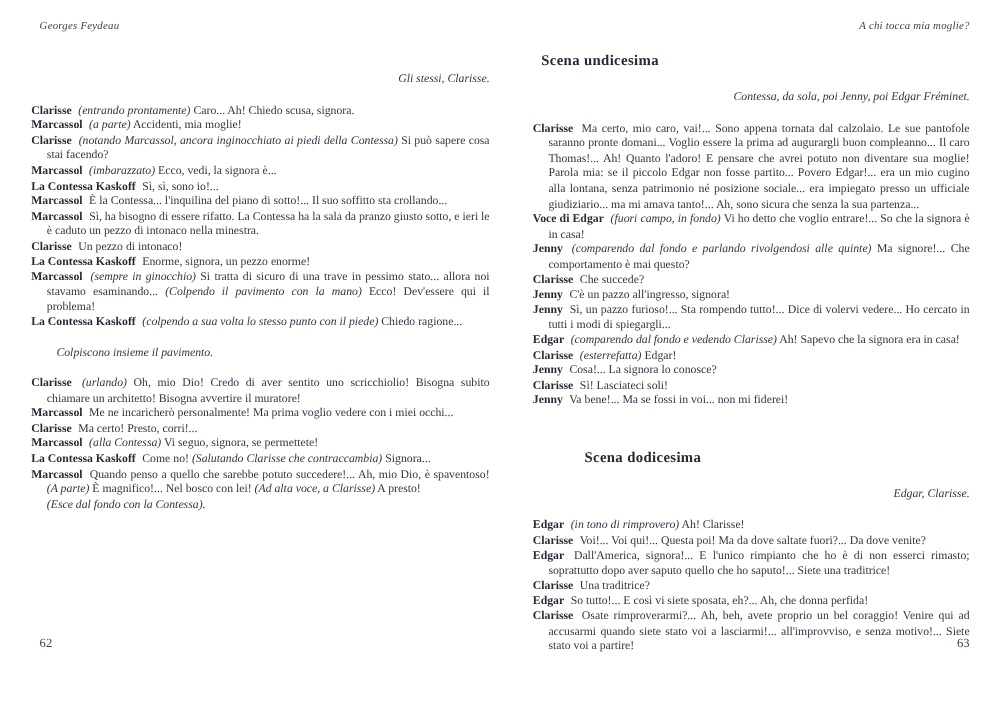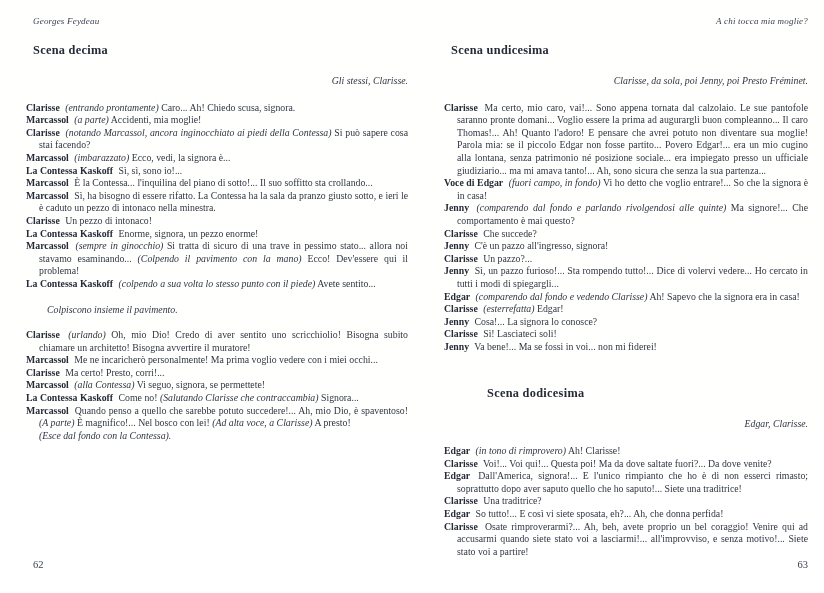--- a/index.html
+++ b/index.html
@@ -42,65 +42,63 @@
   }
   .sp  { font-weight: bold; color: #262b38; margin-right: 3px; }
   .dir { font-style: italic; }
 
   .stage {
     margin: 13px 0; padding-left: 14px;
     font-style: italic; font-size: 9.8px; line-height: 12.6px;
   }
 
   .pagenum {
-    position: absolute; top: 559px;
+    position: absolute; top: 531px;
     font-size: 10.5px; color: #38404f;
   }
   .num-left  { left: 33px; }
   .num-right { right: 16px; text-align: center; }
 </style>
 </head>
 <body>
 
 <div class="sheet">
   <div class="running-head head-left">Georges Feydeau</div>
   <div class="running-head head-right">A chi tocca mia moglie?</div>
 
   <div class="page page-left">
-      <p class="scene-title">Scena decima</p>
       <p class="characters">Gli stessi, Clarisse.</p>
       <p class="line"><span class="sp">Clarisse</span><span class="dir"> (entrando prontamente)</span><span class="tx"> Caro... Ah! Chiedo scusa, signora.</span></p>
       <p class="line"><span class="sp">Marcassol</span><span class="dir"> (a parte)</span><span class="tx"> Accidenti, mia moglie!</span></p>
       <p class="line"><span class="sp">Clarisse</span><span class="dir"> (notando Marcassol, ancora inginocchiato ai piedi della Contessa)</span><span class="tx"> Si può sapere cosa stai facendo?</span></p>
       <p class="line"><span class="sp">Marcassol</span><span class="dir"> (imbarazzato)</span><span class="tx"> Ecco, vedi, la signora è...</span></p>
       <p class="line"><span class="sp">La Contessa Kaskoff</span><span class="tx"> Sì, sì, sono io!...</span></p>
       <p class="line"><span class="sp">Marcassol</span><span class="tx"> È la Contessa... l'inquilina del piano di sotto!... Il suo soffitto sta crollando...</span></p>
       <p class="line"><span class="sp">Marcassol</span><span class="tx"> Sì, ha bisogno di essere rifatto. La Contessa ha la sala da pranzo giusto sotto, e ieri le è caduto un pezzo di intonaco nella minestra.</span></p>
       <p class="line"><span class="sp">Clarisse</span><span class="tx"> Un pezzo di intonaco!</span></p>
       <p class="line"><span class="sp">La Contessa Kaskoff</span><span class="tx"> Enorme, signora, un pezzo enorme!</span></p>
       <p class="line"><span class="sp">Marcassol</span><span class="dir"> (sempre in ginocchio)</span><span class="tx"> Si tratta di sicuro di una trave in pessimo stato... allora noi stavamo esaminando...</span><span class="dir"> (Colpendo il pavimento con la mano)</span><span class="tx"> Ecco! Dev'essere qui il problema!</span></p>
-      <p class="line"><span class="sp">La Contessa Kaskoff</span><span class="dir"> (colpendo a sua volta lo stesso punto con il piede)</span><span class="tx"> Avete sentito...</span></p>
+      <p class="line"><span class="sp">La Contessa Kaskoff</span><span class="dir"> (colpendo a sua volta lo stesso punto con il piede)</span><span class="tx"> Chiedo ragione...</span></p>
       <p class="stage">Colpiscono insieme il pavimento.</p>
       <p class="line"><span class="sp">Clarisse</span><span class="dir"> (urlando)</span><span class="tx"> Oh, mio Dio! Credo di aver sentito uno scricchiolio! Bisogna subito chiamare un architetto! Bisogna avvertire il muratore!</span></p>
       <p class="line"><span class="sp">Marcassol</span><span class="tx"> Me ne incaricherò personalmente! Ma prima voglio vedere con i miei occhi...</span></p>
       <p class="line"><span class="sp">Clarisse</span><span class="tx"> Ma certo! Presto, corri!...</span></p>
       <p class="line"><span class="sp">Marcassol</span><span class="dir"> (alla Contessa)</span><span class="tx"> Vi seguo, signora, se permettete!</span></p>
       <p class="line"><span class="sp">La Contessa Kaskoff</span><span class="tx"> Come no!</span><span class="dir"> (Salutando Clarisse che contraccambia)</span><span class="tx"> Signora...</span></p>
       <p class="line"><span class="sp">Marcassol</span><span class="tx"> Quando penso a quello che sarebbe potuto succedere!... Ah, mio Dio, è spaventoso!</span><span class="dir"> (A parte)</span><span class="tx"> È magnifico!... Nel bosco con lei!</span><span class="dir"> (Ad alta voce, a Clarisse)</span><span class="tx"> A presto!</span><br><span class="dir">(Esce dal fondo con la Contessa).</span></p>
     </div>
 
   <div class="page page-right">
       <p class="scene-title">Scena undicesima</p>
-      <p class="characters">Clarisse, da sola, poi Jenny, poi Presto Fréminet.</p>
+      <p class="characters">Contessa, da sola, poi Jenny, poi Edgar Fréminet.</p>
       <p class="line"><span class="sp">Clarisse</span><span class="tx"> Ma certo, mio caro, vai!... Sono appena tornata dal calzolaio. Le sue pantofole saranno pronte domani... Voglio essere la prima ad augurargli buon compleanno... Il caro Thomas!... Ah! Quanto l'adoro! E pensare che avrei potuto non diventare sua moglie! Parola mia: se il piccolo Edgar non fosse partito... Povero Edgar!... era un mio cugino alla lontana, senza patrimonio né posizione sociale... era impiegato presso un ufficiale giudiziario... ma mi amava tanto!... Ah, sono sicura che senza la sua partenza...</span></p>
       <p class="line"><span class="sp">Voce di Edgar</span><span class="dir"> (fuori campo, in fondo)</span><span class="tx"> Vi ho detto che voglio entrare!... So che la signora è in casa!</span></p>
       <p class="line"><span class="sp">Jenny</span><span class="dir"> (comparendo dal fondo e parlando rivolgendosi alle quinte)</span><span class="tx"> Ma signore!... Che comportamento è mai questo?</span></p>
       <p class="line"><span class="sp">Clarisse</span><span class="tx"> Che succede?</span></p>
       <p class="line"><span class="sp">Jenny</span><span class="tx"> C'è un pazzo all'ingresso, signora!</span></p>
-      <p class="line"><span class="sp">Clarisse</span><span class="tx"> Un pazzo?...</span></p>
       <p class="line"><span class="sp">Jenny</span><span class="tx"> Sì, un pazzo furioso!... Sta rompendo tutto!... Dice di volervi vedere... Ho cercato in tutti i modi di spiegargli...</span></p>
       <p class="line"><span class="sp">Edgar</span><span class="dir"> (comparendo dal fondo e vedendo Clarisse)</span><span class="tx"> Ah! Sapevo che la signora era in casa!</span></p>
       <p class="line"><span class="sp">Clarisse</span><span class="dir"> (esterrefatta)</span><span class="tx"> Edgar!</span></p>
       <p class="line"><span class="sp">Jenny</span><span class="tx"> Cosa!... La signora lo conosce?</span></p>
       <p class="line"><span class="sp">Clarisse</span><span class="tx"> Sì! Lasciateci soli!</span></p>
       <p class="line"><span class="sp">Jenny</span><span class="tx"> Va bene!... Ma se fossi in voi... non mi fiderei!</span></p>
       <p class="scene-title scene-gap">Scena dodicesima</p>
       <p class="characters">Edgar, Clarisse.</p>
       <p class="line"><span class="sp">Edgar</span><span class="dir"> (in tono di rimprovero)</span><span class="tx"> Ah! Clarisse!</span></p>
       <p class="line"><span class="sp">Clarisse</span><span class="tx"> Voi!... Voi qui!... Questa poi! Ma da dove saltate fuori?... Da dove venite?</span></p>

